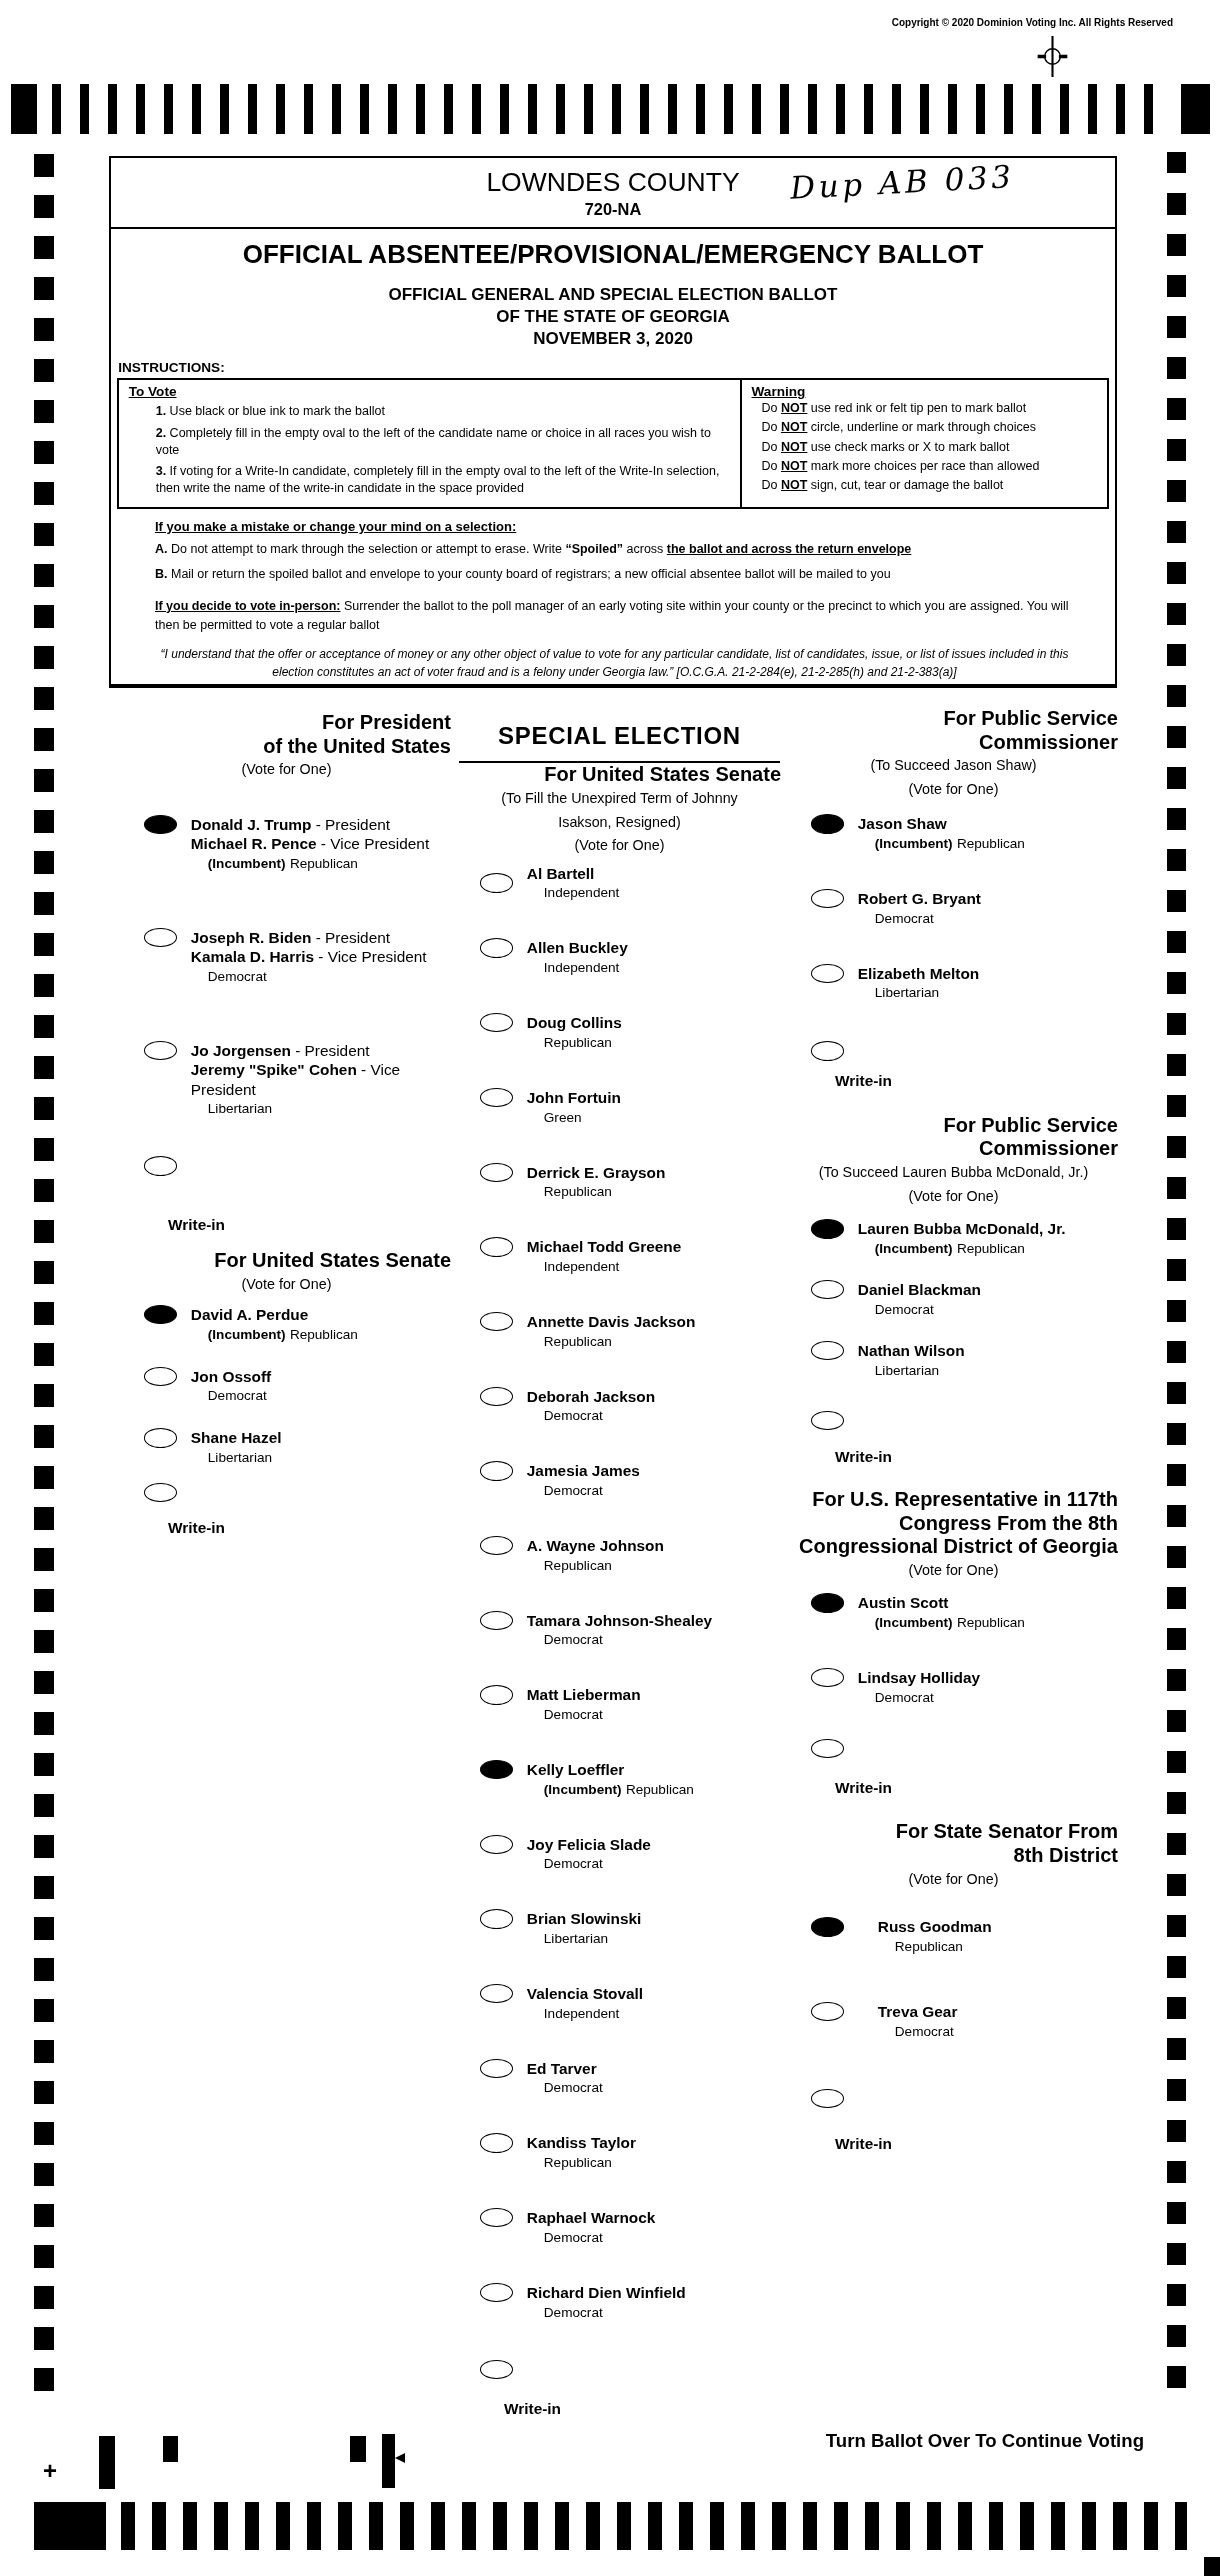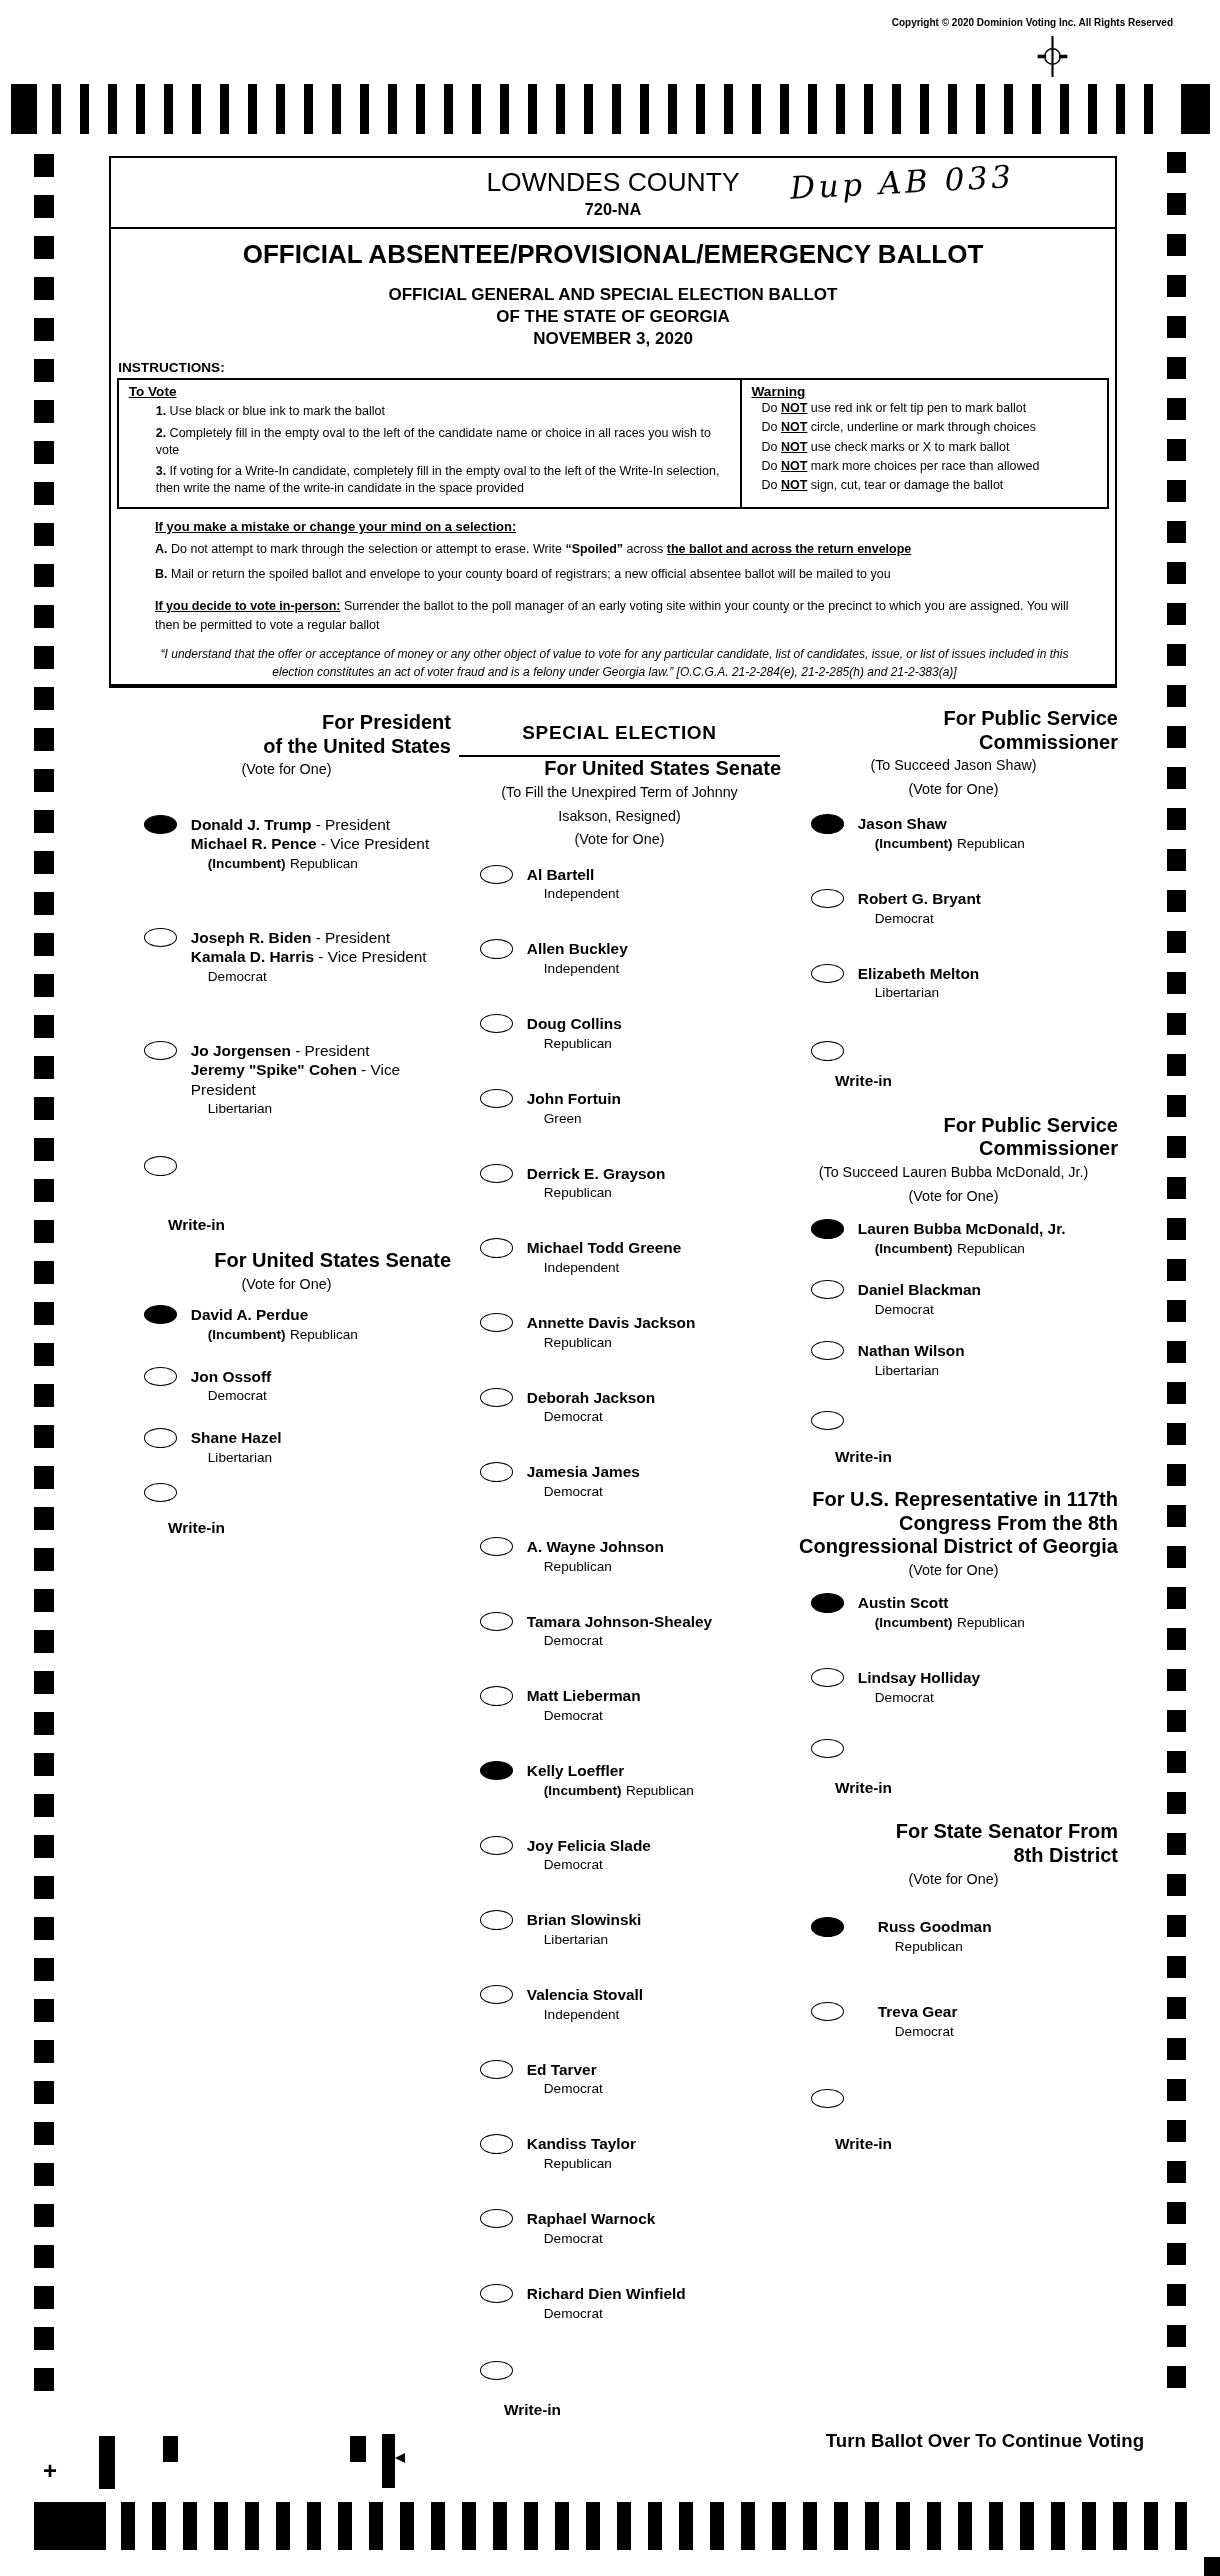--- a/index.html
+++ b/index.html
@@ -51,41 +51,41 @@
   .m-inperson{margin-top:13px;line-height:18.6px;}
   .m-lead{font-weight:bold;text-decoration:underline;}
   .m-em{font-weight:bold;text-decoration:underline;}
   .felony{font-style:italic;text-align:center;font-size:12px;line-height:18px;margin-top:10.7px;}
   
   .columns{position:absolute;left:122px;top:697px;width:996px;height:1731px;}
   .col{position:absolute;top:0;}
   #col-1{left:0;width:329px;}
   #col-2{left:336px;width:323px;}
   #col-3{left:667px;width:329px;}
-  .banner{font-size:19px;font-weight:bold;text-align:center;letter-spacing:0.7px;}
+  .banner{font-size:24px;font-weight:bold;text-align:center;letter-spacing:0.7px;}
   .banner-rule{border:none;border-top:2.1px solid #000;margin:11.4px 1.4px 0 1.4px;}
   .c-title{font-size:20px;font-weight:bold;text-align:right;line-height:23.6px;}
   .c-sub{font-size:14.3px;text-align:center;line-height:23.6px;}
   .cand{display:flex;align-items:flex-start;padding-left:21.5px;}
   .oval{flex:0 0 auto;width:33px;height:19.3px;border:1.4px solid #000;border-radius:50%;
         margin-right:14.3px;margin-top:0;background:#fff;box-sizing:border-box;}
   .oval.filled{background:#000;}
   .cname{font-size:15.4px;line-height:19.3px;font-weight:bold;}
   .csuf{font-weight:normal;}
   .cparty{font-size:13.6px;line-height:18px;margin-left:17px;margin-top:1.4px;font-weight:normal;}
   .wlabel{font-size:15.4px;font-weight:bold;margin-left:46px;}
   
   .ct-president{margin-top:14.3px;}           .ct-president .cand{margin-top:55px;}
   .ct-president .cand.first{margin-top:33px;} .ct-president .cand.writein{margin-top:38px;}
   .ct-president .wlabel{margin-top:40px;}
   .ct-us-senate{margin-top:15.7px;}           .ct-us-senate .cand{margin-top:23px;}
   .ct-us-senate .cand.first{margin-top:8.6px;} .ct-us-senate .cand.writein{margin-top:15.7px;}
   .ct-us-senate .wlabel{margin-top:17px;}
   .ct-special-us-senate{margin-top:25px;}   .ct-special-us-senate .cand{margin-top:36px;}
-  .ct-special-us-senate .cand.first{margin-top:13px;} .ct-special-us-senate .cand.writein{margin-top:38px;}
+  .ct-special-us-senate .cand.first{margin-top:6px;align-items:center;} .ct-special-us-senate .cand.writein{margin-top:38px;}
   .ct-special-us-senate .wlabel{margin-top:21px;}
   .ct-psc-shaw{margin-top:10px;}            .ct-psc-shaw .cand{margin-top:36px;}
   .ct-psc-shaw .cand.first{margin-top:13px;}  .ct-psc-shaw .cand.writein{margin-top:39px;}
   .ct-psc-shaw .wlabel{margin-top:11.4px;}
   .ct-psc-mcdonald{margin-top:23.6px;}        .ct-psc-mcdonald .cand{margin-top:22px;}
   .ct-psc-mcdonald .cand.first{margin-top:11.4px;} .ct-psc-mcdonald .cand.writein{margin-top:31px;}
   .ct-psc-mcdonald .wlabel{margin-top:18.6px;}
   .ct-us-rep-8{margin-top:21.5px;}            .ct-us-rep-8 .cand{margin-top:36px;}
   .ct-us-rep-8 .cand.first{margin-top:11px;}  .ct-us-rep-8 .cand.writein{margin-top:32px;}
   .ct-us-rep-8 .wlabel{margin-top:21.5px;}

